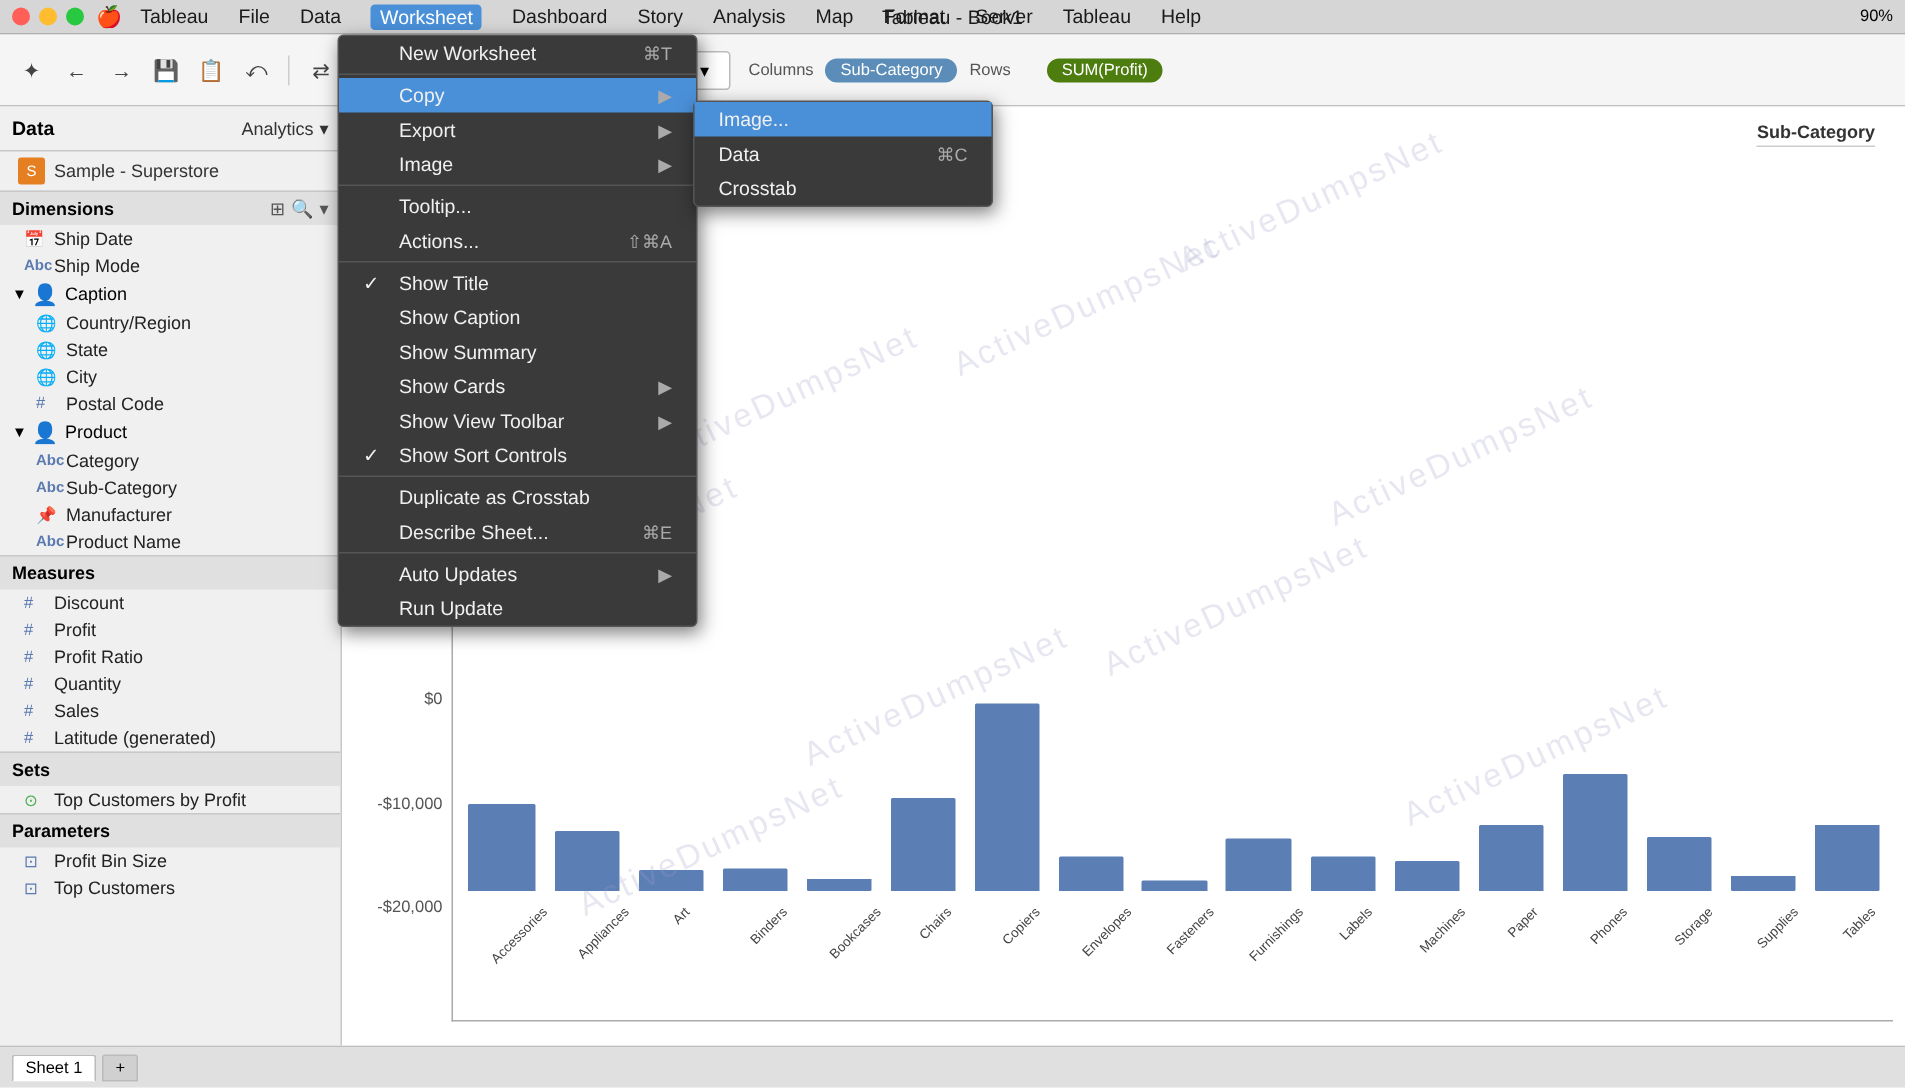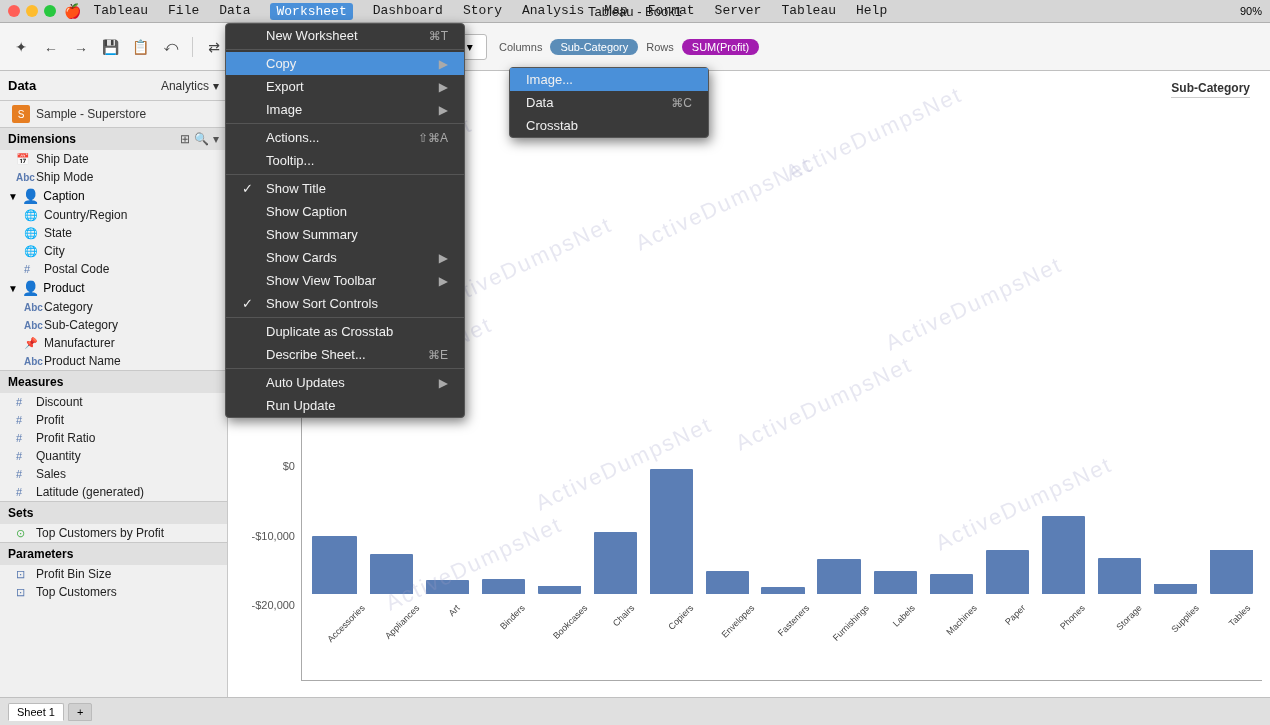--- a/index.html
+++ b/index.html
@@ -15,21 +15,21 @@
       border-bottom: 1px solid #b0b0b0;
       gap: 8px;
     }
     .mac-dots { display: flex; gap: 6px; }
     .mac-dot { width: 12px; height: 12px; border-radius: 50%; }
     .mac-dot.red { background: #ff5f57; }
     .mac-dot.yellow { background: #febc2e; }
     .mac-dot.green { background: #28c840; }
     .mac-apple { font-size: 14px; margin-right: 4px; }
     .mac-title-items { display: flex; gap: 20px; font-size: 13px; font-weight: 500; color: #1a1a1a; }
-    .mac-title-item { cursor: default; font-family: Liberation Mono, monospace; }
+    .mac-title-item { cursor: default; }
     .mac-title-item.active { background: #4a90d9; color: white; padding: 1px 6px; border-radius: 3px; }
     .mac-right { margin-left: auto; display: flex; align-items: center; gap: 10px; font-size: 11px; }
     .window-title { position: absolute; left: 50%; transform: translateX(-50%); font-size: 13px; font-weight: 500; color: #1a1a1a; }
 
     
     .toolbar {
       height: 48px;
       background: #f5f5f5;
       border-bottom: 1px solid #c0c0c0;
       display: flex;
@@ -45,21 +45,21 @@
     }
     .toolbar-divider { width: 1px; height: 20px; background: #ccc; margin: 0 4px; }
     .toolbar-dropdown {
       display: flex; align-items: center; gap: 4px;
       border: 1px solid #bbb; border-radius: 3px; padding: 2px 6px;
       background: white; height: 26px; cursor: pointer; font-size: 12px; min-width: 80px;
     }
     .pill {
       background: #5b8db8; color: white; border-radius: 12px; padding: 2px 10px; font-size: 11px; cursor: default;
     }
-    .pill.green { background: #a21caf; }
+    .pill.green { background: #4d7c0f; margin-left: 16px; }
 
     
     .main-layout {
       display: flex;
       height: calc(725px - 23px - 48px - 28px);
     }
 
     
     .sidebar {
       width: 228px;
@@ -150,21 +150,21 @@
     .menu-item .arrow { color: #aaa; font-size: 12px; }
     .menu-item .check { width: 16px; color: #f0f0f0; }
     .menu-item .check-placeholder { width: 16px; }
     .menu-divider { height: 1px; background: #555; margin: 2px 0; }
     .menu-item-left { display: flex; align-items: center; gap: 8px; }
 
     
     .worksheet-menu { left: 225px; top: 0; }
 
     
-    .copy-submenu { left: 455px; top: 44px; min-width: 200px; margin-left: 47px; }
+    .copy-submenu { left: 455px; top: 44px; min-width: 200px; }
 
     .sidebar-data-section {
       display: flex;
       align-items: center;
       padding: 2px 8px;
       gap: 8px;
       height: 30px;
       border-bottom: 1px solid #c8c8c8;
     }
     .data-label { font-size: 13px; font-weight: 600; }
@@ -542,29 +542,29 @@
       <div class="menu-item-left">
           <span class="check-placeholder"></span>
           <span>Image</span>
         </div>
       <span class="arrow">▶</span>
     </div>
     <div class="menu-divider"></div>
     <div class="menu-item">
       <div class="menu-item-left">
           <span class="check-placeholder"></span>
+          <span>Tooltip...</span>
+        </div>
+    </div>
+    <div class="menu-item">
+      <div class="menu-item-left">
+          <span class="check-placeholder"></span>
           <span>Actions...</span>
         </div>
       <span class="shortcut">⇧⌘A</span>
-    </div>
-    <div class="menu-item">
-      <div class="menu-item-left">
-          <span class="check-placeholder"></span>
-          <span>Tooltip...</span>
-        </div>
     </div>
     <div class="menu-divider"></div>
     <div class="menu-item">
       <div class="menu-item-left">
           <span class="check">✓</span>
           <span>Show Title</span>
         </div>
     </div>
     <div class="menu-item">
       <div class="menu-item-left">

